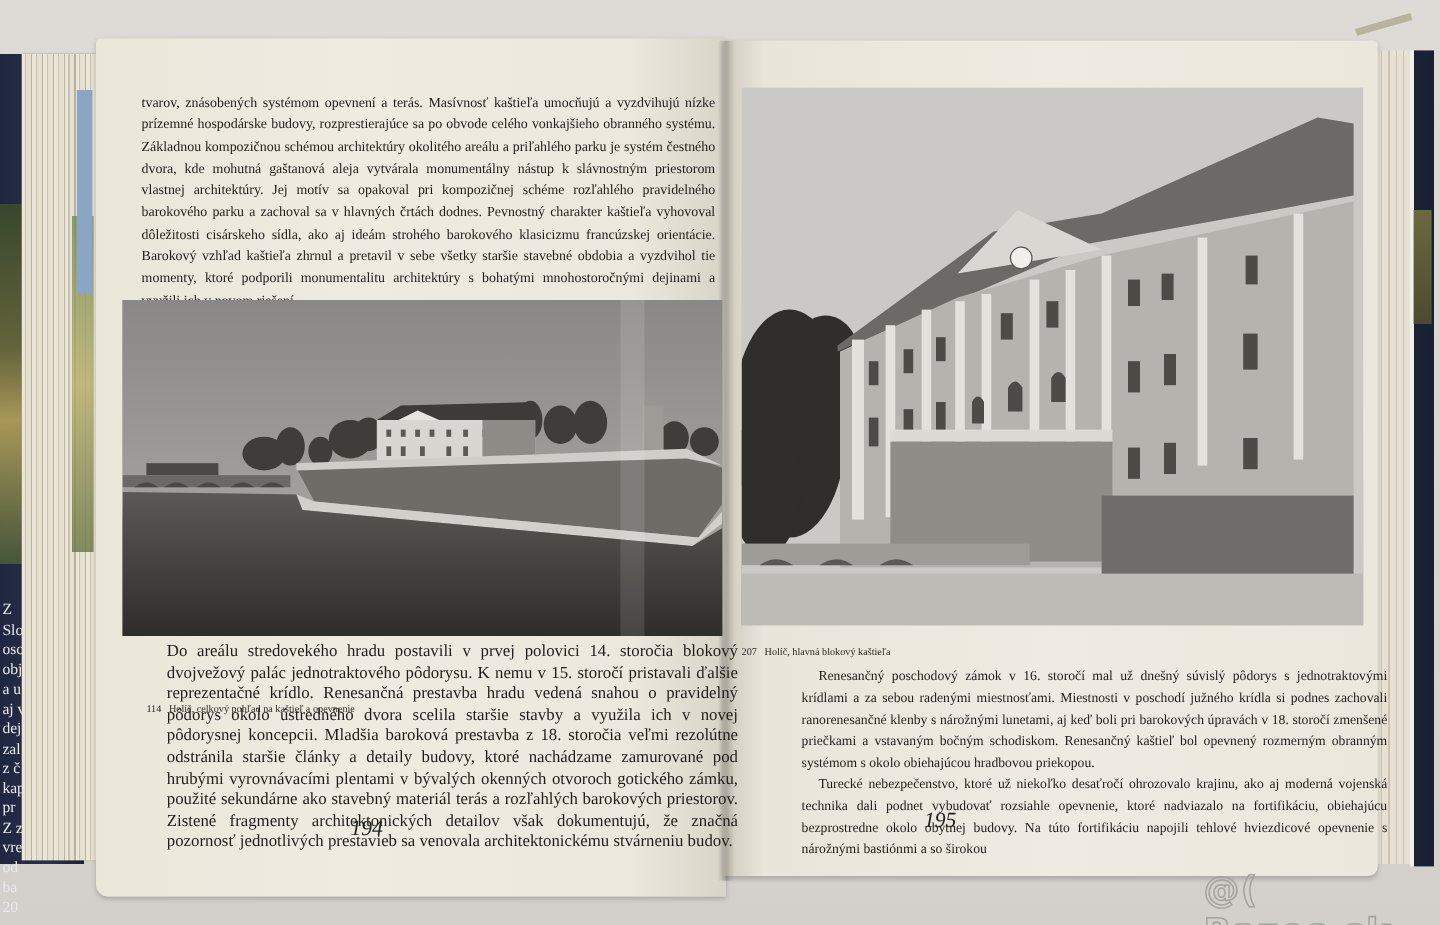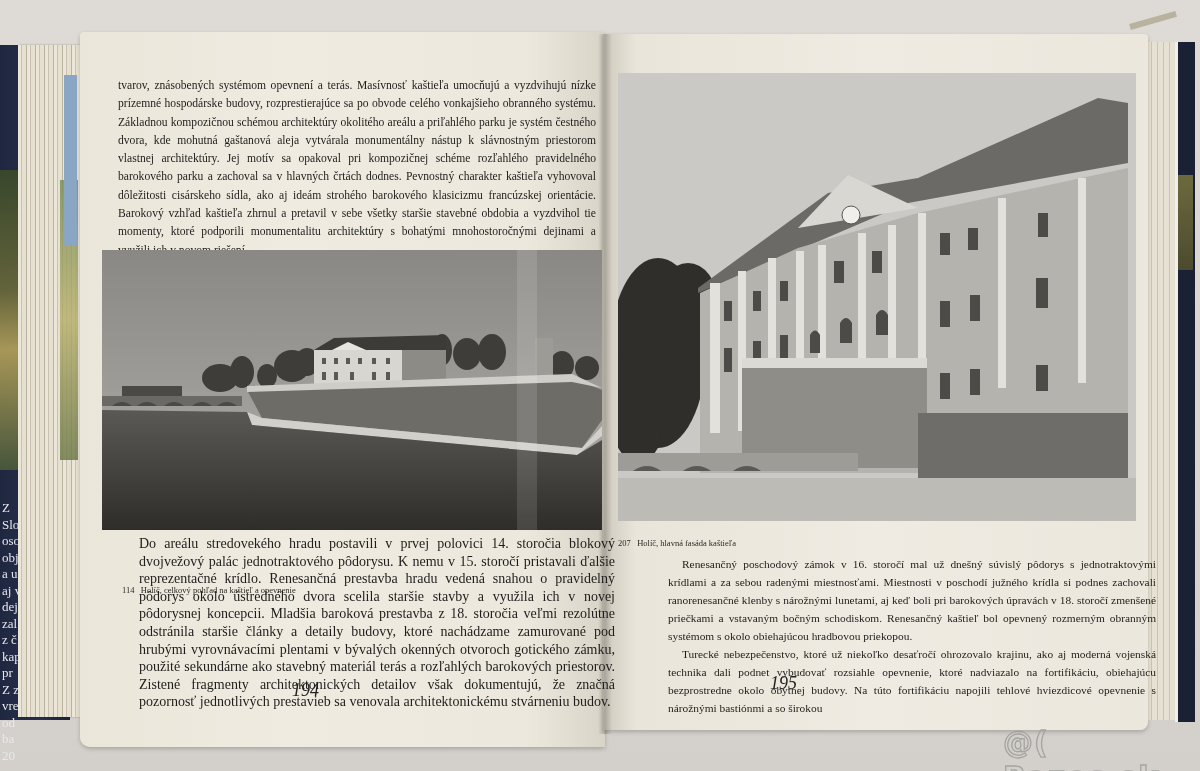--- a/index.html
+++ b/index.html
@@ -274,21 +274,21 @@
         <path d="M65 398 q14 -10 28 0z"></path>
         <path d="M115 398 q14 -10 28 0z"></path>
       </g>
 
     <rect x="0" y="405" width="518" height="43" fill="#bdbbb6"></rect>
   </svg>
 </div>
 
 <div class="abs caption caption-right">
   <span>207</span>&nbsp;&nbsp;
-  <span>Holíč, hlavná fasáda kaštieľa</span>
+  <span>Holíč, hlavná blokový kaštieľa</span>
 </div>
 
 <div class="abs text-block right-bottom-text">
   <p class="indent">Renesančný poschodový zámok v 16. storočí mal už dnešný súvislý pôdorys s jednotraktovými krídlami a za sebou radenými miestnosťami. Miestnosti v poschodí južného krídla si podnes zachovali ranorenesančné klenby s nárožnými lunetami, aj keď boli pri barokových úpravách v 18. storočí zmenšené priečkami a vstavaným bočným schodiskom. Renesančný kaštieľ bol opevnený rozmerným obranným systémom s okolo obiehajúcou hradbovou priekopou.</p>
   <p class="indent">Turecké nebezpečenstvo, ktoré už niekoľko desaťročí ohrozovalo krajinu, ako aj moderná vojenská technika dali podnet vybudovať rozsiahle opevnenie, ktoré nadviazalo na fortifikáciu, obiehajúcu bezprostredne okolo obytnej budovy. Na túto fortifikáciu napojili tehlové hviezdicové opevnenie s nárožnými bastiónmi a so širokou</p>
 </div>
 
 <div class="abs page-num pn-right">195</div>
 
 <div class="abs watermark">@( Bazos.sk</div>

